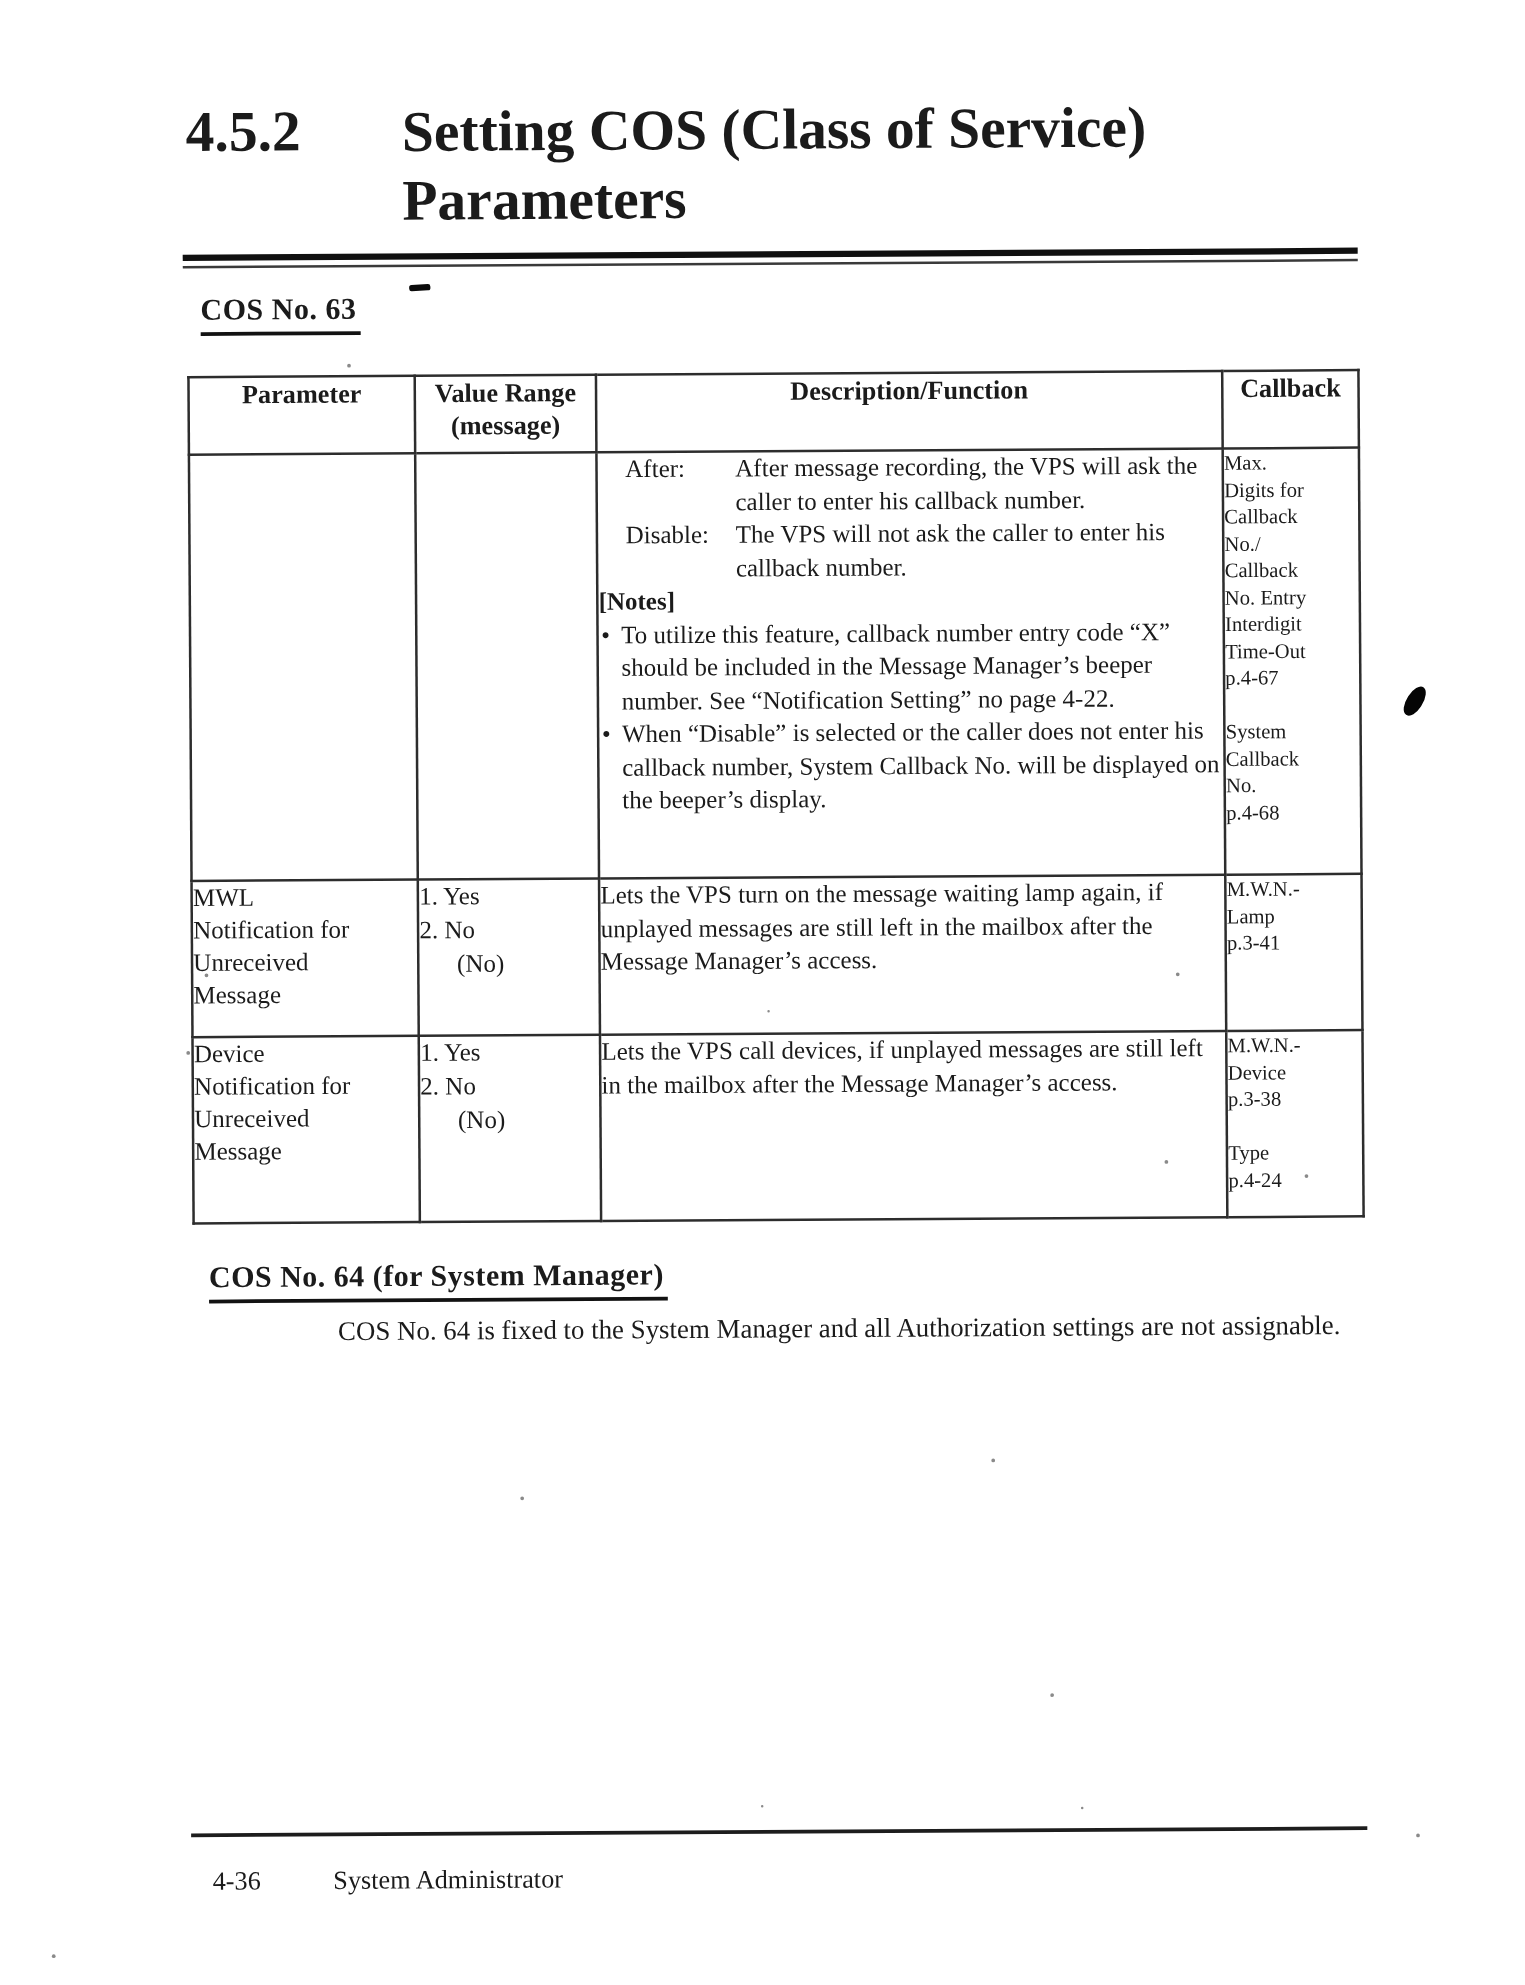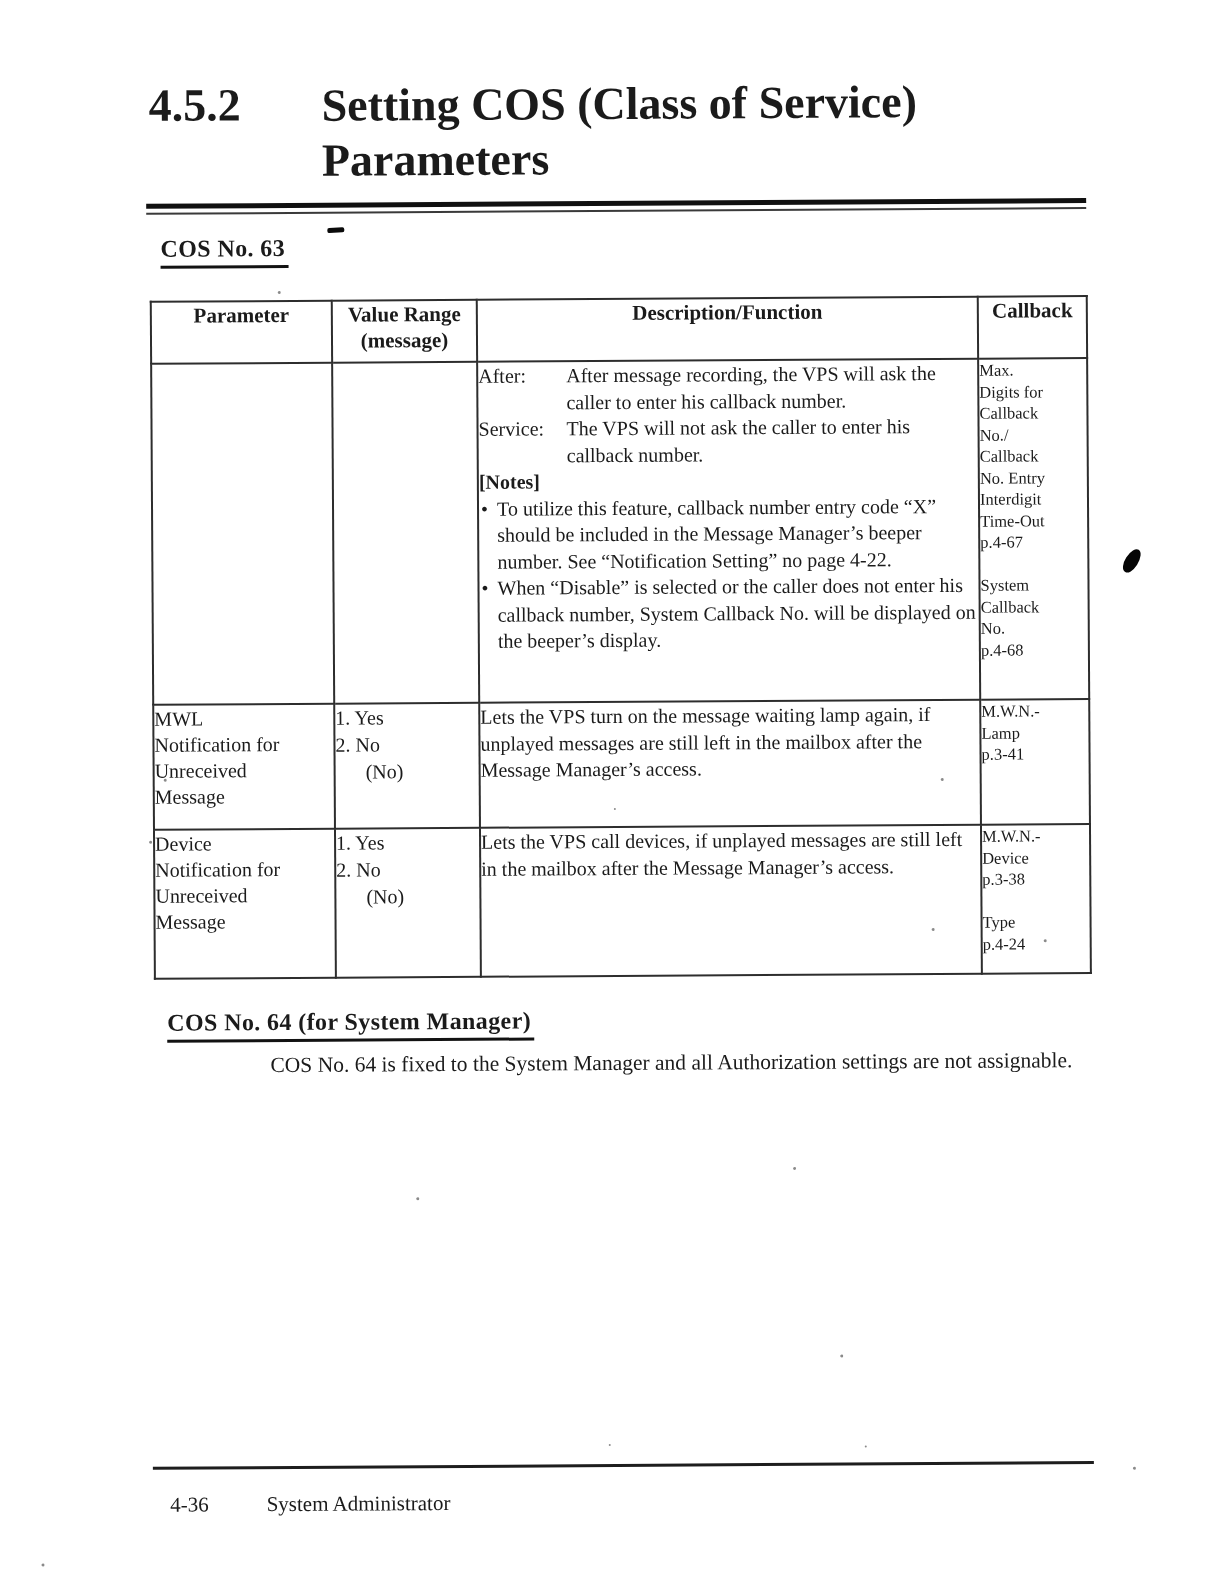--- a/index.html
+++ b/index.html
@@ -58,21 +58,21 @@
     font-size: 21px; font-weight: bold; text-align: center;
     vertical-align: middle; height: 62px; line-height: 26px;
     white-space: pre-line;
   }
   td.cell-param   { font-size: 20px; line-height: 26px;  padding: 12px 4px 0 20px; white-space: pre-line; }
   td.cell-vrange  { font-size: 20px; line-height: 27px;  padding: 12px 2px 0 18px; white-space: pre; }
   td.cell-desc    { font-size: 20px; line-height: 26.5px; padding: 8px 22px 0 14px; }
   td.cell-ref     { font-size: 16.5px; line-height: 21.5px; padding: 11px 2px 0 8px; white-space: pre-line; }
 
   .term { display: flex; }
-  .term-label { width: 88px; flex: 0 0 88px; }
+  .term-label { width: 88px; flex: 0 0 88px; margin-left: 22px; }
   .term-text { flex: 1 1 auto; }
   .notes-heading { font-weight: bold; }
   ul.notes { margin: 0; padding: 0; list-style: none; }
   ul.notes li { position: relative; padding-left: 18px; }
   ul.notes li::before { content: "\2022"; position: absolute; left: 2px; top: 0; }
 
   
   .footer-rule { position: absolute; left: 148px; top: 1464px; width: 941px; height: 3px; background: #1d1d1d; }
   .footer-text { position: absolute; left: 165px; top: 1490px; font-size: 21px; }
   .footer-text .pgnum { display: inline-block; margin-right: 58px; }
@@ -129,21 +129,21 @@
     <tbody>
       <tr style="height:341px">
         <td class="cell-param"></td>
         <td class="cell-vrange"></td>
         <td class="cell-desc">
           <div class="term">
             <span class="term-label">After:</span>
             <span class="term-text">After message recording, the VPS will ask the caller to enter his callback number.</span>
           </div>
           <div class="term">
-            <span class="term-label">Service:</span>
+            <span class="term-label">Disable:</span>
             <span class="term-text">The VPS will not ask the caller to enter his callback number.</span>
           </div>
           <div class="notes-heading">[Notes]</div>
           <ul class="notes">
             <li>To utilize this feature, callback number entry code “X” should be included in the Message Manager’s beeper number.  See “Notification Setting” no page 4-22.</li>
             <li>When “Disable” is selected or the caller does not enter his callback number, System Callback No. will be displayed on the beeper’s display.</li>
           </ul>
         </td>
         <td class="cell-ref">Max.
 Digits for

